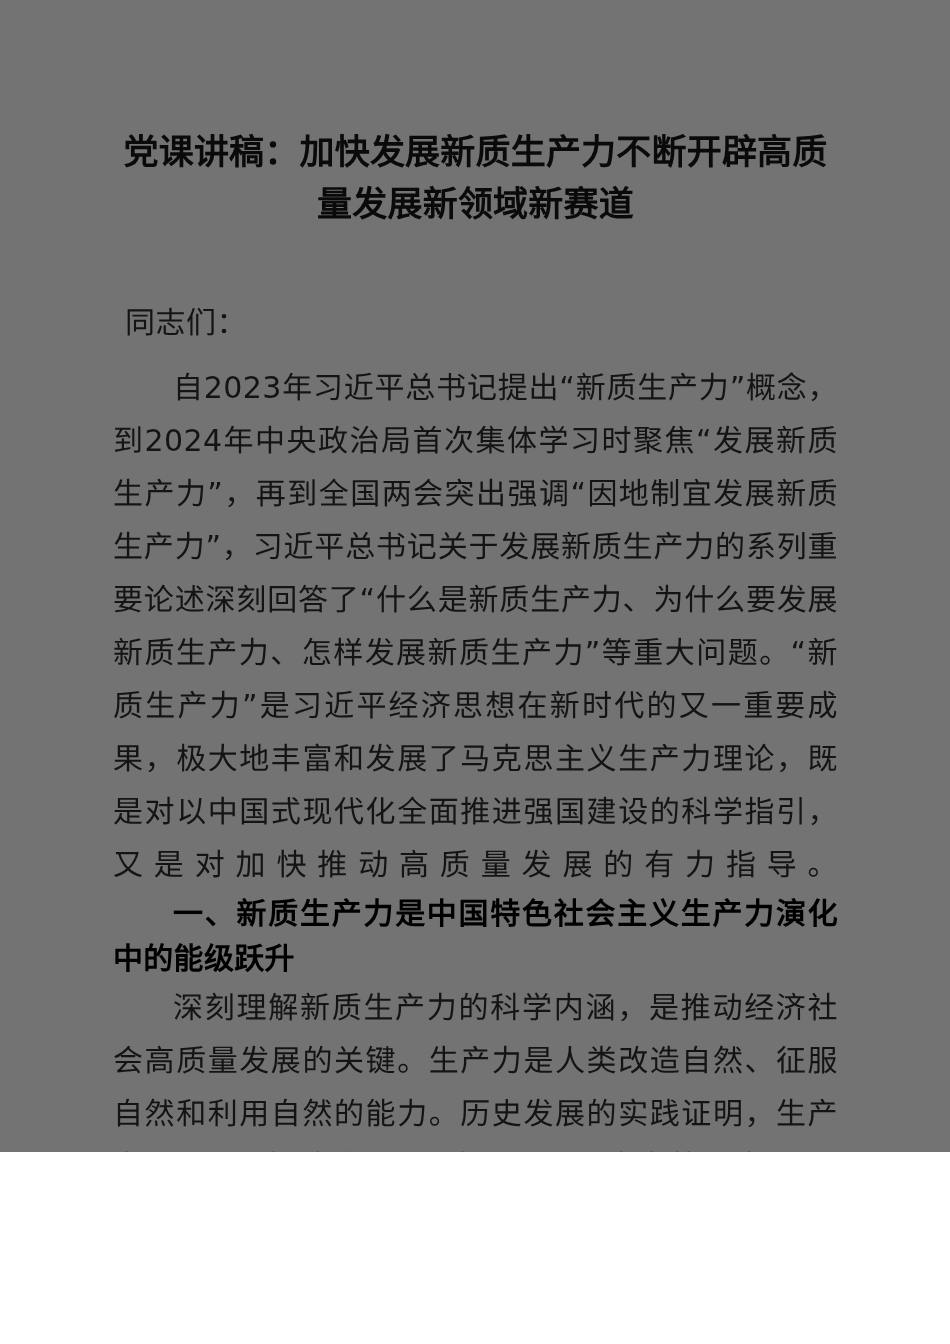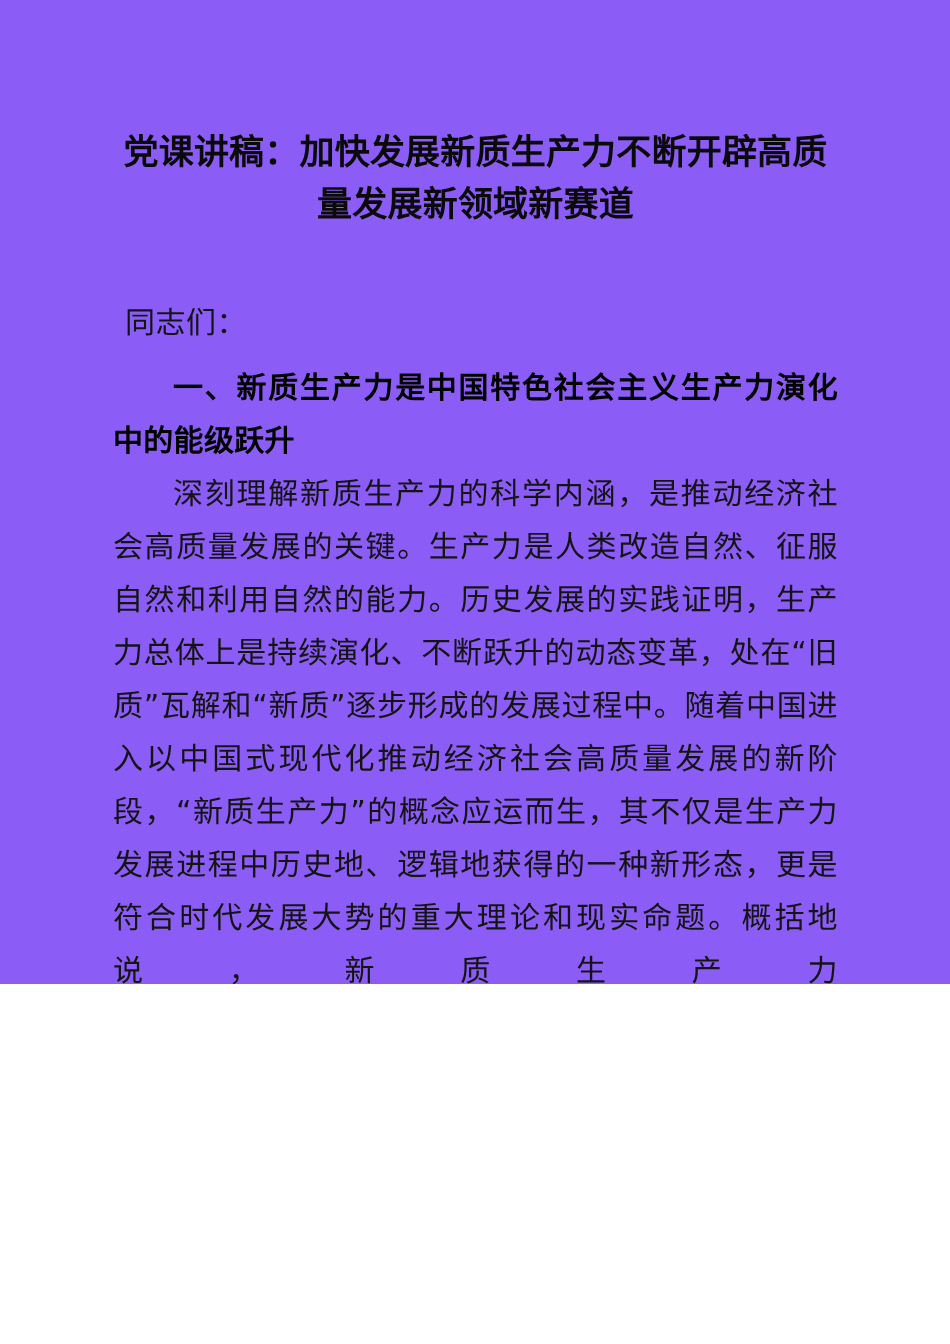--- a/index.html
+++ b/index.html
@@ -11,23 +11,23 @@
 
   body {
     font-family: "DejaVu Serif", serif;
     color: #000000;
     -webkit-font-smoothing: antialiased;
   }
 
   .page {
     position: relative;
     width: 950px;
-    height: 984px;
+    height: 1152px;
     margin: 0 auto;
-    background: #8b5cf6;
+    background: #737373;
     overflow: hidden;
     box-sizing: border-box;
   }
 
   
   .content {
     position: absolute;
     left: 113px;
     top: 0;
     width: 725px;
@@ -76,38 +76,39 @@
   .body-para.tight {
     text-align-last: justify;
   }
 
   
   .section-heading {
     margin: 0;
     font-family: Liberation Serif, serif;
     font-weight: bold;
     font-size: 30px;
-    line-height: 53px;
+    line-height: 45px;
     text-indent: 60px;
     text-align: justify;
     text-align-last: left;
     letter-spacing: 0.3px;
     color: #000000;
     word-break: break-all;
   }
 </style>
 </head>
 <body>
 
 <div class="page">
   <div class="content">
 
     <h1 class="doc-title">党课讲稿：加快发展新质生产力不断开辟高质量发展新领域新赛道</h1>
 
     <p class="salutation">同志们：</p>
 
+    <p class="body-para tight">自2023年习近平总书记提出“新质生产力”概念，到2024年中央政治局首次集体学习时聚焦“发展新质生产力”，再到全国两会突出强调“因地制宜发展新质生产力”，习近平总书记关于发展新质生产力的系列重要论述深刻回答了“什么是新质生产力、为什么要发展新质生产力、怎样发展新质生产力”等重大问题。“新质生产力”是习近平经济思想在新时代的又一重要成果，极大地丰富和发展了马克思主义生产力理论，既是对以中国式现代化全面推进强国建设的科学指引，又是对加快推动高质量发展的有力指导。</p>
 
     <h2 class="section-heading">一、新质生产力是中国特色社会主义生产力演化中的能级跃升</h2>
 
     <p class="body-para tight">深刻理解新质生产力的科学内涵，是推动经济社会高质量发展的关键。生产力是人类改造自然、征服自然和利用自然的能力。历史发展的实践证明，生产力总体上是持续演化、不断跃升的动态变革，处在“旧质”瓦解和“新质”逐步形成的发展过程中。随着中国进入以中国式现代化推动经济社会高质量发展的新阶段，“新质生产力”的概念应运而生，其不仅是生产力发展进程中历史地、逻辑地获得的一种新形态，更是符合时代发展大势的重大理论和现实命题。概括地说，新质生产力</p>
 
   </div>
 </div>
 
 </body></html>

